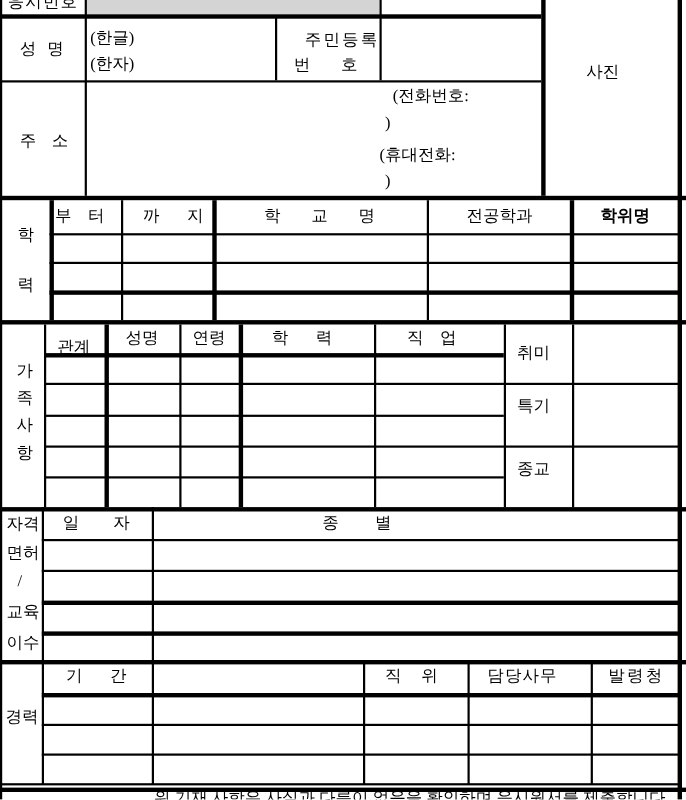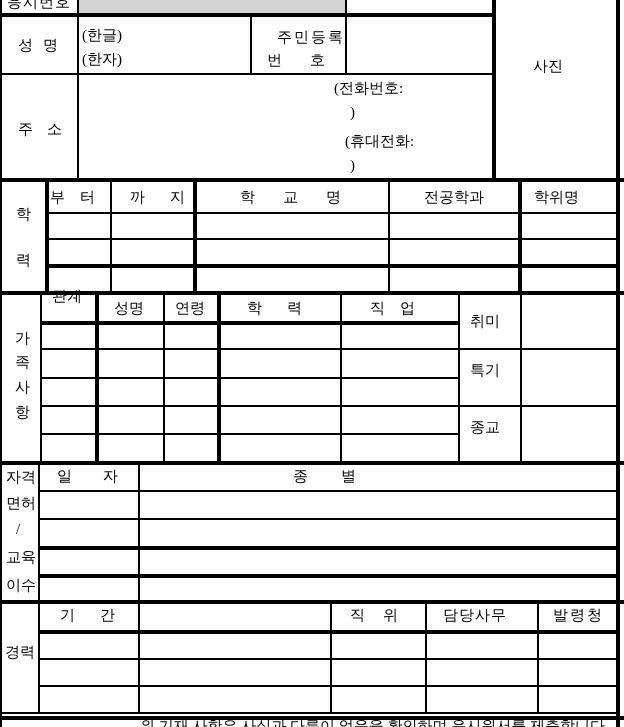--- a/index.html
+++ b/index.html
@@ -32,43 +32,43 @@
   <span class="t" style="left:277px;top:29px;letter-spacing:2px;">주민등록</span>
   <span class="t" style="left:267px;top:52px;">번</span>
   <span class="t" style="left:310px;top:52px;">호</span>
   <div class="in" style="left:348px;top:17px;width:143px;height:55px;"></div>
 
   <span class="t" style="left:533px;top:58px;">사진</span>
   <div class="in" style="left:493px;top:0;width:122px;height:177px;"></div>
 
   <span class="t" style="left:18px;top:121px;letter-spacing:14px;">주소</span>
   <div class="in" style="left:80px;top:76px;width:264px;height:101px;"></div>
-  <span class="t" style="left:334px;top:80px;text-align:center;">(전화번호:</span>
+  <span class="t" style="left:357px;top:80px;text-align:center;">(전화번호:</span>
   <span class="t" style="left:350px;top:104px;">)</span>
   <div class="in" style="left:425px;top:80px;width:66px;height:22px;"></div>
   <span class="t" style="left:345px;top:133px;">(휴대전화:</span>
   <span class="t" style="left:350px;top:157px;">)</span>
   <div class="in" style="left:425px;top:133px;width:66px;height:22px;"></div>
 
   <span class="t" style="left:16px;top:206px;">학</span>
   <span class="t" style="left:16px;top:252px;">력</span>
   <span class="t" style="left:50px;top:189px;letter-spacing:15px;">부터</span>
   <span class="t" style="left:130px;top:189px;letter-spacing:25px;">까지</span>
   <span class="t" style="left:240px;top:189px;letter-spacing:28px;">학교명</span>
   <span class="t" style="left:424px;top:189px;">전공학과</span>
-  <span class="t" style="left:534px;top:189px;">학위명</span>
+  <span class="t" style="left:546px;top:189px;font-weight:bold;">학위명</span>
   <div class="in" style="left:46px;top:213px;width:571px;height:24px;"></div>
   <div class="in" style="left:46px;top:240px;width:571px;height:23px;"></div>
   <div class="in" style="left:46px;top:267px;width:571px;height:23px;"></div>
 
   <span class="t" style="left:15px;top:330px;">가</span>
   <span class="t" style="left:15px;top:354px;">족</span>
   <span class="t" style="left:15px;top:379px;">사</span>
   <span class="t" style="left:15px;top:404px;">항</span>
-  <span class="t" style="left:52px;top:288px;">관계</span>
+  <span class="t" style="left:52px;top:308px;">관계</span>
   <span class="t" style="left:114px;top:300px;">성명</span>
   <span class="t" style="left:175px;top:300px;text-align:right;">연령</span>
   <span class="t" style="left:247px;top:300px;letter-spacing:25px;">학력</span>
   <span class="t" style="left:370px;top:300px;letter-spacing:15px;">직업</span>
   <div class="in" style="left:41px;top:324px;width:416px;height:23px;"></div>
   <div class="in" style="left:41px;top:351px;width:416px;height:25px;"></div>
   <div class="in" style="left:41px;top:380px;width:416px;height:24px;"></div>
   <div class="in" style="left:41px;top:408px;width:416px;height:24px;"></div>
   <div class="in" style="left:41px;top:436px;width:416px;height:24px;"></div>
 

